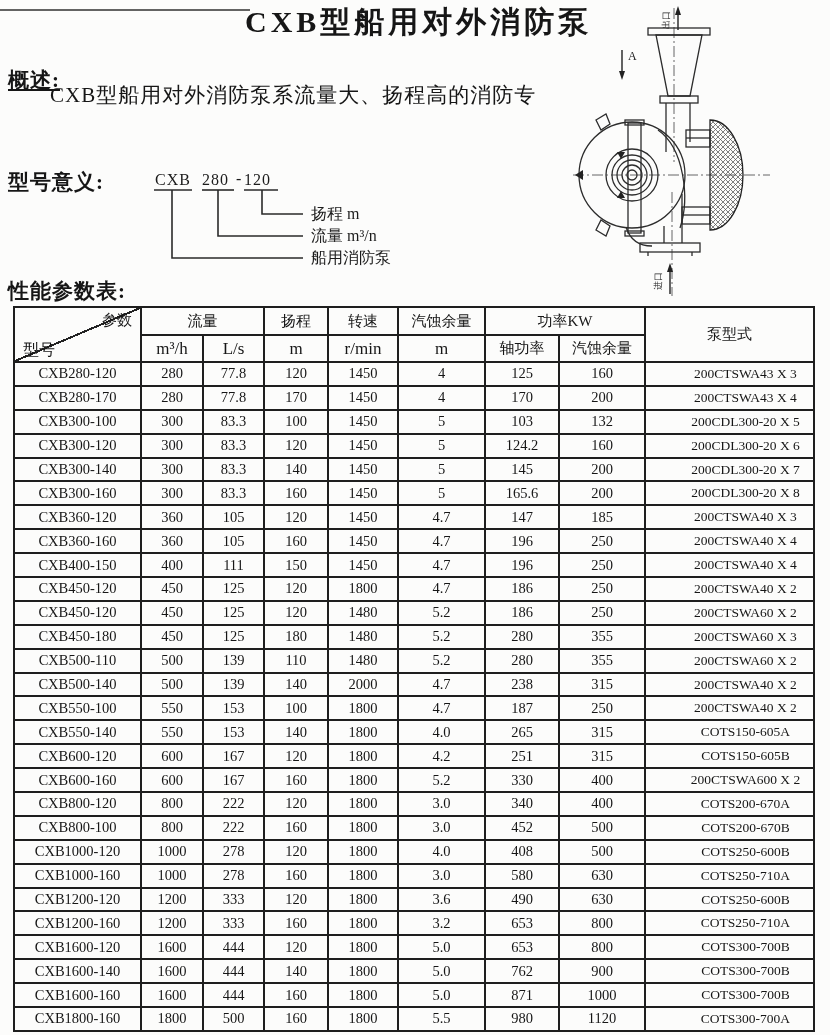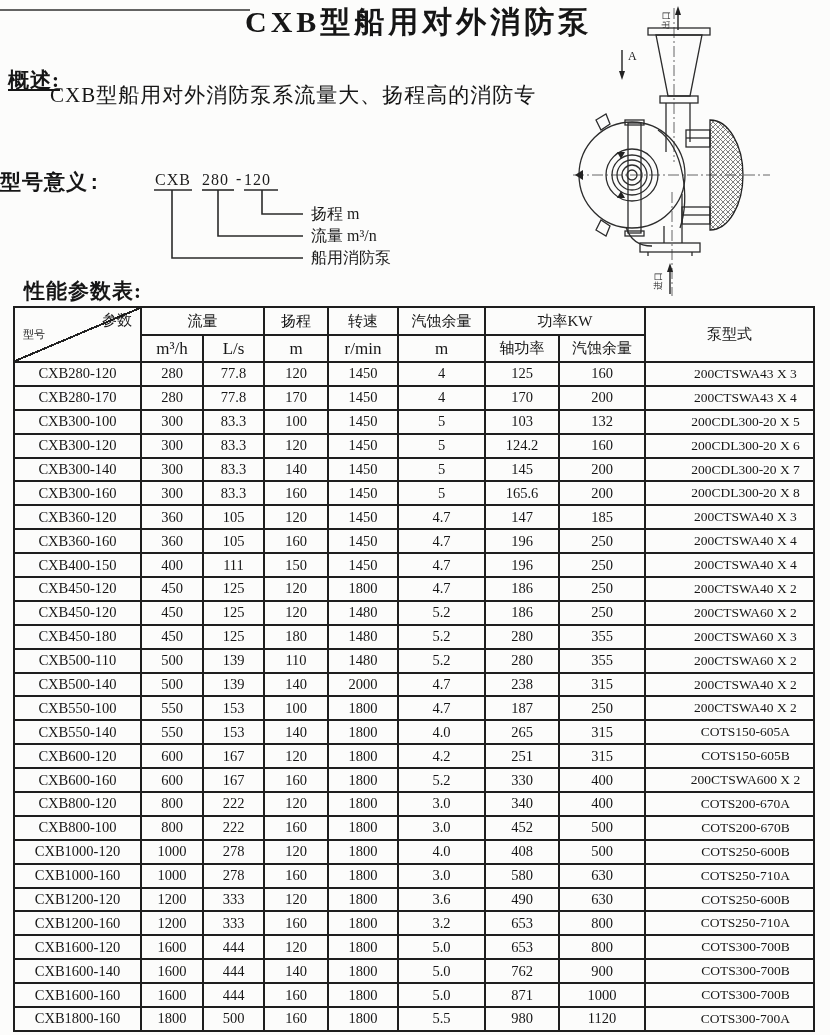--- a/index.html
+++ b/index.html
@@ -13,22 +13,22 @@
     left:245px;top:2px;
     font-size:30px;font-weight:bold;letter-spacing:4px;white-space:nowrap;
   }
   .artifact-line{left:0;top:9px;width:250px;height:2px;background:#3c3c3c;opacity:.8;}
   .sec-heading{
     font-size:21px;font-weight:bold;letter-spacing:1px;white-space:nowrap;
   }
   #overview-heading{left:8px;top:66px;text-decoration:underline;}
   #overview-text{left:8px;top:82px;width:552px;font-size:21px;line-height:26px;letter-spacing:1px;}
   #overview-text .indent{text-indent:42px;}
-  #model-heading{left:0;top:168px;font-family:Liberation Mono, monospace;}
-  #table-heading{left:24px;top:277px;}
+  #model-heading{left:8px;top:168px;}
+  #table-heading{left:8px;top:277px;}
   #model-diagram{left:98px;top:167px;}
   #pump-drawing{left:568px;top:2px;}
   svg text{fill:#1b1b1b;}
 
   
   #param-table{
     position:absolute;left:13px;top:306px;width:792px;
     border-collapse:collapse;table-layout:fixed;
     font-size:14.5px;
   }
@@ -39,21 +39,21 @@
   #param-table thead tr:first-child th{height:26px;}
   #param-table thead tr:last-child th{height:25px;}
   #param-table th{font-weight:normal;font-size:15px;}
   #param-table th.unit{font-size:17px;}
   #param-table td{height:21.9px;font-size:14.5px;}
   #param-table td.pt{font-size:13.5px;padding-left:32px;}
   th.corner{position:relative;
     background-image:linear-gradient(to bottom right,transparent calc(50% - 1px),#222 calc(50% - 1px),#222 calc(50% + 1px),transparent calc(50% + 1px));
   }
   th.corner .c-top{position:absolute;top:3px;right:8px;font-size:15px;}
-  th.corner .c-bot{position:absolute;bottom:19px;left:8px;font-size:11px;text-align:center;}
+  th.corner .c-bot{position:absolute;bottom:0;left:8px;font-size:16px;text-align:center;}
 </style>
 </head>
 <body>
 
 <div class="abs artifact-line"></div>
 
 <div class="abs page-title">CXB型船用对外消防泵</div>
 
 <div class="abs sec-heading" id="overview-heading">概述:</div>
 

